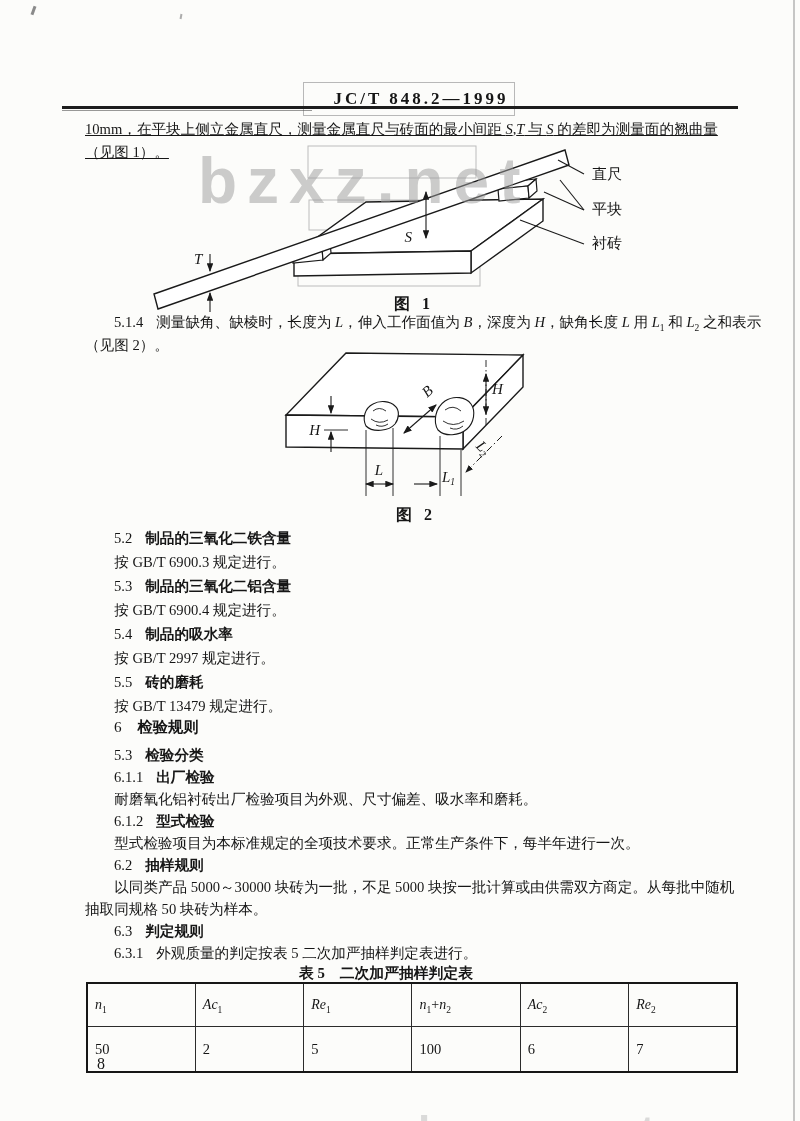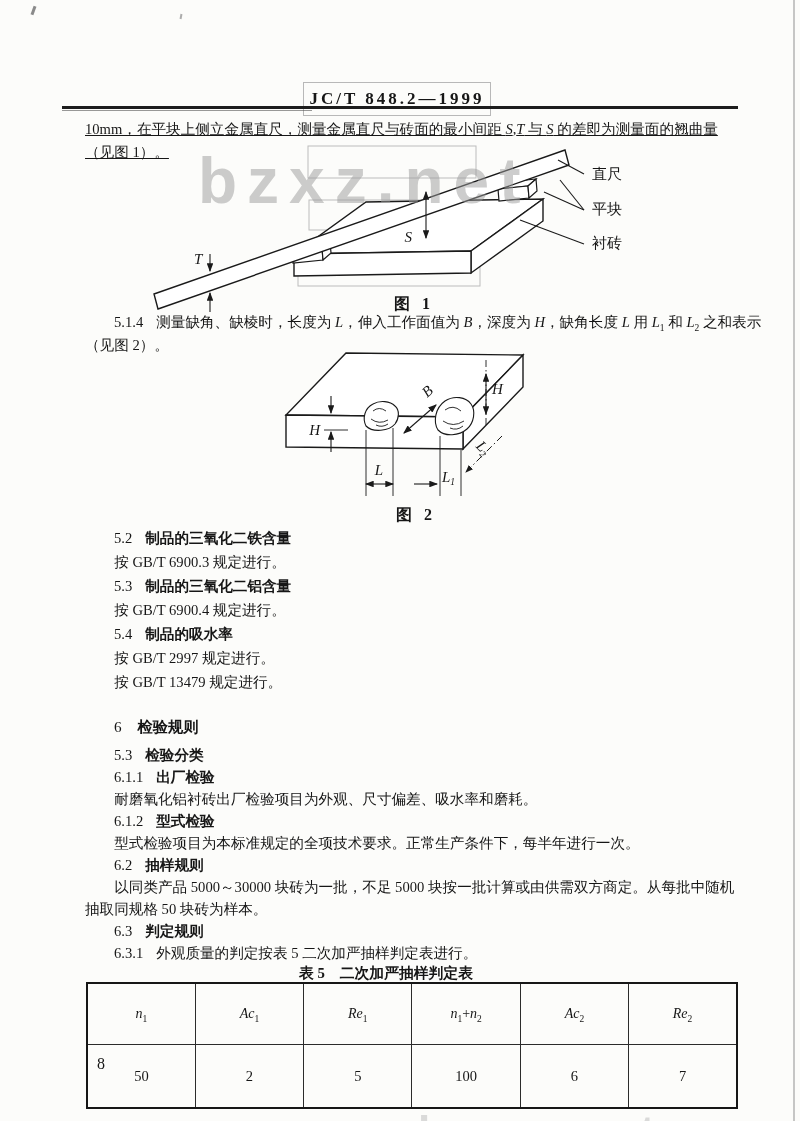--- a/index.html
+++ b/index.html
@@ -3,21 +3,21 @@
 <meta charset="utf-8">
 <style>
   html,body{margin:0;padding:0;background:#e8e8e8;}
   .page{
     position:relative;width:800px;height:1121px;margin:0 auto;
     background:#fcfcfa;overflow:hidden;
     font-family:"Liberation Serif","DejaVu Serif",serif;color:#161616;
   }
   
   .hdr-box{position:absolute;left:303px;top:82px;width:186px;height:32px;
-    border:1px solid #b8b8b8;display:flex;align-items:center;justify-content:center;}
+    border:1px solid #b8b8b8;display:flex;align-items:center;justify-content:center;padding-left:24px;}
   .hdr-code{font-weight:bold;font-size:17px;letter-spacing:3px;white-space:nowrap;
     font-family:"Liberation Serif",serif;}
   .hdr-rule{position:absolute;left:62px;top:106px;width:676px;height:3px;background:#1d1d1d;}
   .hdr-rule2{position:absolute;left:62px;top:110px;width:250px;height:1px;background:#555;opacity:.6;}
   
   .tx{position:absolute;font-size:14.6px;line-height:23px;}
   .intro{left:85px;top:118px;width:676px;white-space:pre-wrap;text-align:justify;text-decoration:underline;}
   .c514{left:85px;top:311px;width:684px;white-space:pre-wrap;}
   .num{font-weight:normal;margin-right:13px;margin-left:29px;}
   i{font-family:"Liberation Serif","DejaVu Serif",serif;}
@@ -29,21 +29,21 @@
   
   .s6h{left:85px;top:716px;font-size:15.2px;font-weight:bold;line-height:22px;}
   .s6h .num{margin-right:16px;}
   .s6{left:85px;top:744px;width:678px;line-height:22px;}
   .s6-h{font-weight:bold;}
   .s6-b{text-indent:2em;white-space:pre-wrap;}
   
   .t5title{left:0;top:962px;width:772px;text-align:center;font-weight:bold;font-size:14.8px;}
   .t5{position:absolute;left:86px;top:982px;width:652px;border-collapse:collapse;
     border:2px solid #161616;table-layout:fixed;}
-  .t5 td{border:1px solid #2b2b2b;text-align:center;font-size:14px;height:28px;padding:16px;}
+  .t5 td{border:1px solid #2b2b2b;text-align:left;font-size:14px;height:28px;padding:7px;}
   .t5 tr.vals td{height:30px;font-size:14.5px;}
   
   .fig{position:absolute;}
   .fig1{left:146px;top:142px;width:632px;height:174px;}
   .fig2{left:228px;top:340px;width:424px;height:188px;}
   .fig text{fill:#161616;font-size:15px;font-family:"Liberation Serif","DejaVu Serif",serif;}
   .fig .var{font-style:italic;}
   .fig .cap{font-weight:bold;font-size:16px;letter-spacing:4px;}
   .fig path,.fig line,.fig polygon{vector-effect:non-scaling-stroke;}
   
@@ -202,20 +202,21 @@
     <text class="cap" x="168" y="180">图 2</text>
   </svg>
 
   <div class="tx cl5">
       <div class="cl-h"><span class="num">5.2</span>制品的三氧化二铁含量</div>
       <div class="cl-b">按 GB/T 6900.3 规定进行。</div>
       <div class="cl-h"><span class="num">5.3</span>制品的三氧化二铝含量</div>
       <div class="cl-b">按 GB/T 6900.4 规定进行。</div>
       <div class="cl-h"><span class="num">5.4</span>制品的吸水率</div>
       <div class="cl-b">按 GB/T 2997 规定进行。</div>
+      <div class="cl-h"><span class="num">5.5</span>砖的磨耗</div>
       <div class="cl-b">按 GB/T 13479 规定进行。</div>
     </div>
 
   <div class="tx s6h"><span class="num">6</span><span>检验规则</span></div>
 
   <div class="tx s6">
       <div class="s6-h"><span class="num">5.3</span>检验分类</div>
       <div class="s6-h"><span class="num">6.1.1</span>出厂检验</div>
       <div class="s6-b">耐磨氧化铝衬砖出厂检验项目为外观、尺寸偏差、吸水率和磨耗。</div>
       <div class="s6-h"><span class="num">6.1.2</span>型式检验</div>

